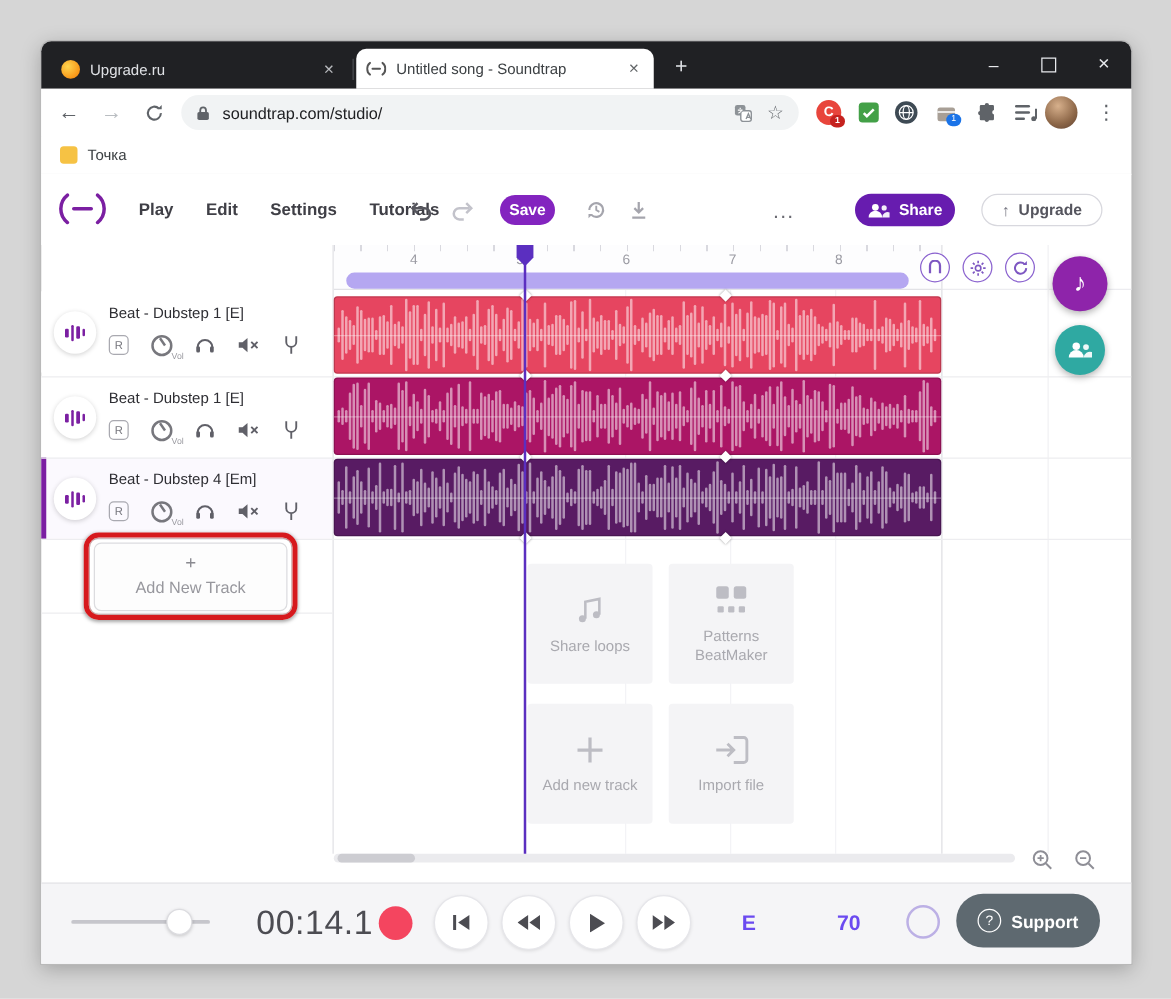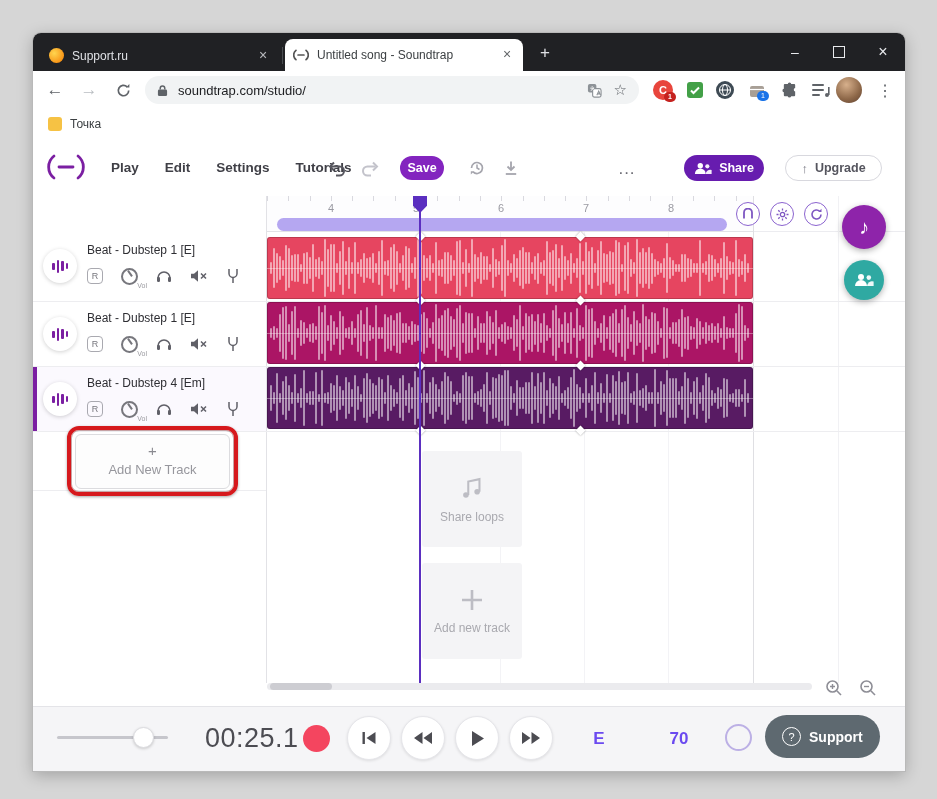--- a/index.html
+++ b/index.html
@@ -113,21 +113,21 @@
   .fab.people{left:811px;top:227px;width:40px;height:40px;}
 </style>
 </head>
 <body>
 
 <div class="window">
 
   <div class="tabstrip">
     <div class="tab inactive">
       <span class="fav-lumpics"></span>
-      <span class="tab-title">Support.ru</span>
+      <span class="tab-title">Upgrade.ru</span>
       <span class="tab-close">×</span>
     </div>
     <div class="tab-sep"></div>
     <div class="tab active">
       <span style="display:flex;">
         <svg width="16" height="12" viewBox="0 0 38 26">
             <g stroke="#555" stroke-width="4" fill="none" stroke-linecap="round">
               <path d="M7 2a14 14 0 0 0 0 22"></path>
               <path d="M31 2a14 14 0 0 1 0 22"></path>
               <path d="M12 13h14"></path>
@@ -936,25 +936,44 @@
   <div class="annotation"></div>
 
   <div class="qcell" style="left:389px;top:418px;">
     <svg width="28" height="28" viewBox="0 0 30 30" fill="#bdbdc4">
         <path d="M11 22.5V8l12-2.5V19" stroke="#bdbdc4" stroke-width="2.2" fill="none"></path>
         <circle cx="8.5" cy="22.5" r="3"></circle>
         <circle cx="20.5" cy="19" r="3"></circle>
       </svg>
     <span class="qlbl">Share loops</span>
   </div>
+  <div class="qcell" style="left:502px;top:418px;">
+    <svg width="28" height="28">
+        <g fill="#bdbdc4">
+          <rect x="2" y="3" width="10" height="10" rx="2"></rect>
+          <rect x="16" y="3" width="10" height="10" rx="2"></rect>
+          <rect x="3" y="19" width="5" height="5" rx="1"></rect>
+          <rect x="11.5" y="19" width="5" height="5" rx="1"></rect>
+          <rect x="20" y="19" width="5" height="5" rx="1"></rect>
+        </g>
+      </svg>
+    <span class="qlbl">Patterns BeatMaker</span>
+  </div>
   <div class="qcell" style="left:389px;top:530px;">
     <svg width="26" height="26">
         <path d="M13 3v20M3 13h20" stroke="#bdbdc4" stroke-width="2.6"></path>
       </svg>
     <span class="qlbl">Add new track</span>
+  </div>
+  <div class="qcell" style="left:502px;top:530px;">
+    <svg width="29" height="26">
+        <path d="M2 13h13M11 8l5 5-5 5" stroke="#bdbdc4" stroke-width="2.3" fill="none"></path>
+        <path d="M16 3h8a2.5 2.5 0 0 1 2.5 2.5v15A2.5 2.5 0 0 1 24 23h-8" stroke="#bdbdc4" stroke-width="2.3" fill="none"></path>
+      </svg>
+    <span class="qlbl">Import file</span>
   </div>
 
   <div class="hscroll">
     <div class="hthumb"></div>
   </div>
   <div class="zoomic" style="left:791px;">
     <svg width="18" height="18">
         <circle cx="7.5" cy="7.5" r="5.5" fill="none" stroke="#8e8e96" stroke-width="1.6"></circle>
         <path d="M11.8 11.8L16 16" stroke="#8e8e96" stroke-width="1.6"></path>
         <path d="M5 7.5h5M7.5 5v5" stroke="#8e8e96" stroke-width="1.4"></path>
@@ -964,21 +983,21 @@
     <svg width="18" height="18">
         <circle cx="7.5" cy="7.5" r="5.5" fill="none" stroke="#8e8e96" stroke-width="1.6"></circle>
         <path d="M11.8 11.8L16 16" stroke="#8e8e96" stroke-width="1.6"></path>
         <path d="M5 7.5h5" stroke="#8e8e96" stroke-width="1.4"></path>
       </svg>
   </div>
 
   <div class="transport">
     <div class="vslider-track"></div>
     <div class="vslider-thumb"></div>
-    <div class="timedisp">00:25.1</div>
+    <div class="timedisp">00:14.1</div>
     <div class="recbtn" style="background: rgb(244, 69, 95);"></div>
     <div class="tbtn" style="left:314px;">
       <svg width="16" height="14">
           <rect x="1.5" y="1" width="2.4" height="12" fill="#4c4c52"></rect>
           <path d="M14.5 1L5.5 7l9 6z" fill="#4c4c52"></path>
         </svg>
     </div>
     <div class="tbtn" style="left:368px;">
       <svg width="18" height="12">
           <path d="M8.5 0L0 6l8.5 6zM18 0L9.5 6l8.5 6z" fill="#4c4c52"></path>

